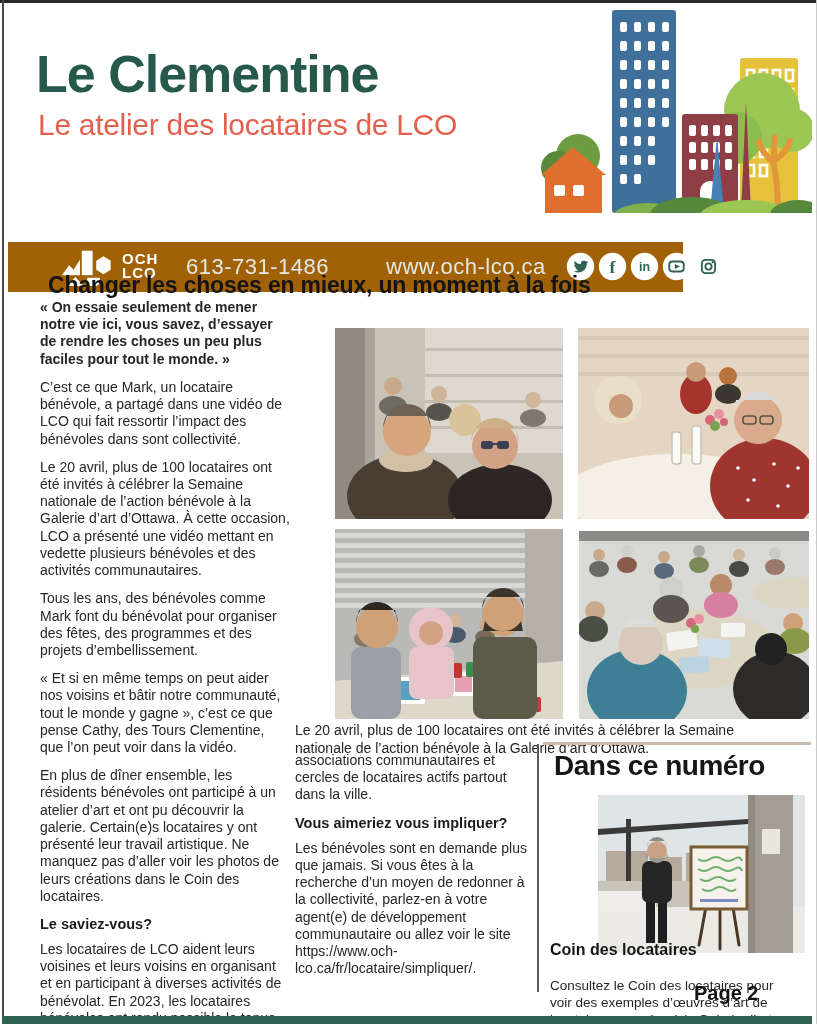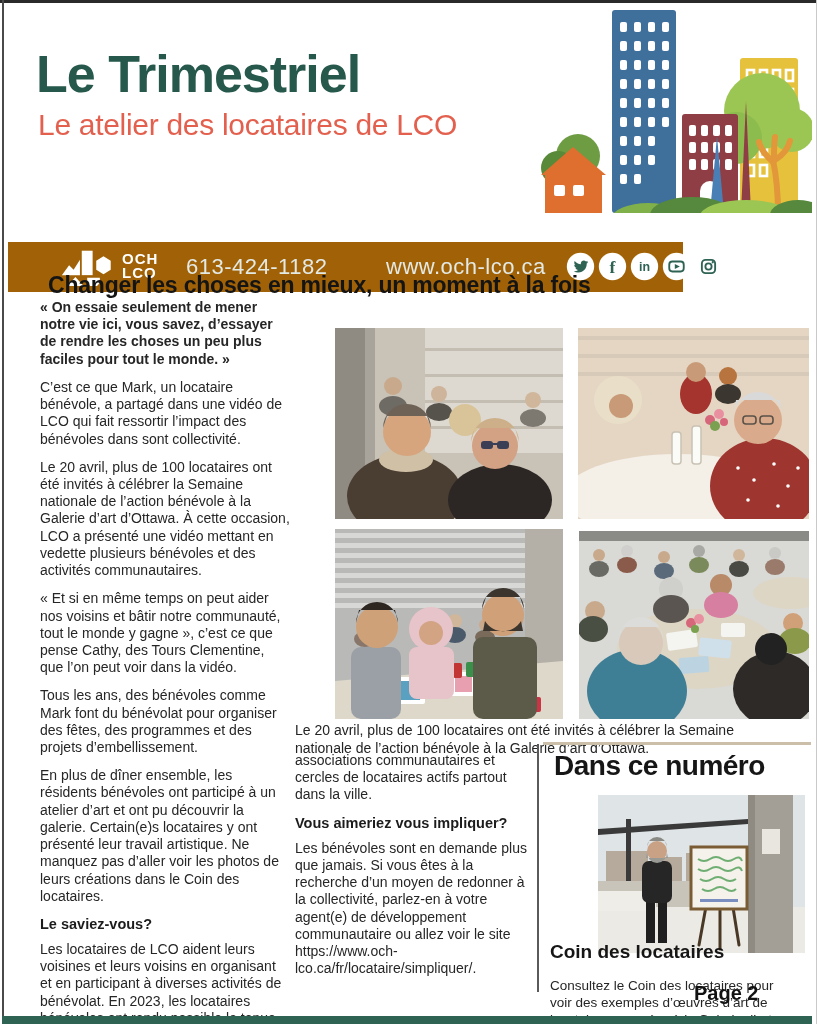--- a/index.html
+++ b/index.html
@@ -72,41 +72,41 @@
 
   
   .side-rule{position:absolute;left:543px;top:742px;width:268px;height:3px;background:#cbbfa9;}
   .side-vline{position:absolute;left:537px;top:744px;width:2px;height:248px;background:#5a5a5a;}
   .side-heading{
     position:absolute;left:550px;top:746px;margin:4px;
     font-size:28px;font-weight:bold;color:#161616;letter-spacing:-0.5px;
   }
   .side-photo{left:558px;top:779px;width:207px;height:158px;}
   .side-title{
-    position:absolute;left:550px;top:941px;margin:0;font-size:19px;font-weight:bold;color:#161616;
+    position:absolute;left:550px;top:941px;margin:0;font-size:16px;font-weight:bold;color:#161616;
   }
   .side-text{
     position:absolute;left:550px;top:963px;width:238px;
     font-size:13.5px;line-height:1.26;color:#262626;
   }
   .side-pageref{
     position:absolute;left:694px;top:982px;font-size:20px;font-weight:bold;color:#111;text-align:center;
   }
 
   .bottom-bar{position:absolute;left:2px;top:1016px;width:810px;height:8px;background:#2e6354;}
 </style>
 </head>
 <body>
 
 <div class="page">
   <div class="frame-top"></div>
   <div class="frame-left"></div>
   <div class="frame-right"></div>
 
-  <h1 class="masthead-title">Le Trimestriel</h1>
+  <h1 class="masthead-title">Le Clementine</h1>
   <div class="masthead-sub">Le atelier des locataires de LCO</div>
 
   <svg class="city-art" viewBox="0 0 272 205" preserveAspectRatio="none" aria-hidden="true">
 
     <rect x="200" y="50" width="58" height="155" rx="3" fill="#e6c23c"></rect>
     <g fill="none" stroke="#fff" stroke-width="2.6">
       <rect x="207" y="62" width="7" height="11"></rect>
         <rect x="220" y="62" width="7" height="11"></rect>
         <rect x="233" y="62" width="7" height="11"></rect>
         <rect x="246" y="62" width="7" height="11"></rect>
@@ -212,21 +212,21 @@
         <rect x="22" y="3" width="12" height="27"></rect>
         <polygon points="46,9 54,14 54,24 46,29 38,24 38,14"></polygon>
         <polygon points="6,42 15,32 24,42"></polygon>
         <path d="M28 33 h14 v3 a7 7 0 0 1 -14 0 z"></path>
       </g>
     </svg>
     <div class="logo-text">
       <span>OCH</span>
       <span>LCO</span>
     </div>
-    <span class="phone">613-424-1182</span>
+    <span class="phone">613-731-1486</span>
     <span class="site">www.och-lco.ca</span>
     <div class="socials">
       <svg class="social" viewBox="0 0 28 28">
         <circle cx="14" cy="14" r="13.2" fill="#fff"></circle>
         <path fill="#2e6354" d="M21.5 9.6c-.5.2-1.1.4-1.6.5.6-.4 1-.9 1.2-1.6-.5.3-1.1.6-1.8.7a2.9 2.9 0 0 0-5 2c0 .2 0 .5.1.7-2.4-.1-4.6-1.3-6-3.1-.3.4-.4.9-.4 1.5 0 1 .5 1.9 1.3 2.4-.5 0-.9-.1-1.3-.3v.1c0 1.4 1 2.6 2.3 2.8-.2.1-.5.1-.8.1l-.5-.1c.4 1.2 1.4 2 2.7 2a5.8 5.8 0 0 1-4.3 1.2 8.2 8.2 0 0 0 4.4 1.3c5.3 0 8.2-4.4 8.2-8.2v-.4c.6-.4 1.1-.9 1.5-1.6z"></path>
       </svg>
       <svg class="social" viewBox="0 0 28 28">
         <circle cx="14" cy="14" r="13.2" fill="#fff"></circle>
         <text x="14" y="20" text-anchor="middle" font-family="Liberation Serif, serif" font-size="17" font-weight="bold" fill="#2e6354">f</text>
       </svg>
@@ -248,22 +248,22 @@
     </div>
     <span class="issue">Numèro 24.7</span>
   </nav>
 
   <h2 class="headline">Changer les choses en mieux, un moment à la fois</h2>
 
   <div class="col-left">
     <p class="lead">« On essaie seulement de mener notre vie ici, vous savez, d’essayer de rendre les choses un peu plus faciles pour tout le monde. »</p>
     <p>C’est ce que Mark, un locataire bénévole, a partagé dans une vidéo de LCO qui fait ressortir l’impact des bénévoles dans sont collectivité.</p>
     <p>Le 20 avril, plus de 100 locataires ont été invités à célébrer la Semaine nationale de l’action bénévole à la Galerie d’art d’Ottawa. À cette occasion, LCO a présenté une vidéo mettant en vedette plusieurs bénévoles et des activités communautaires.</p>
+    <p>Tous les ans, des bénévoles comme Mark font du bénévolat pour organiser des fêtes, des programmes et des projets d’embellissement.</p>
     <p>« Et si en même temps on peut aider nos voisins et bâtir notre communauté, tout le monde y gagne », c’est ce que pense Cathy, des Tours Clementine, que l’on peut voir dans la vidéo.</p>
-    <p>Tous les ans, des bénévoles comme Mark font du bénévolat pour organiser des fêtes, des programmes et des projets d’embellissement.</p>
     <p>En plus de dîner ensemble, les résidents bénévoles ont participé à un atelier d’art et ont pu découvrir la galerie. Certain(e)s locataires y ont présenté leur travail artistique. Ne manquez pas d’aller voir les photos de leurs créations dans le Coin des locataires.</p>
     <h3 class="subhead">Le saviez-vous?</h3>
     <p>Les locataires de LCO aident leurs voisines et leurs voisins en organisant et en participant à diverses activités de bénévolat. En 2023, les locataires bénévoles ont rendu possible la tenue de 2 437 événements communautaires, et de 3 511 activités liées à la sécurité alimentaire et au bien-être. Ces bénévoles appuient également le travail de 75</p>
   </div>
 
   <figure class="photo ph1" aria-label="Deux locataires assis côte à côte pendant la célébration">
     <svg viewBox="0 0 228 191" preserveAspectRatio="none" aria-hidden="true">
       <rect width="228" height="191" fill="#c9c2b6"></rect>
       <rect x="90" width="138" height="125" fill="#ded9d0"></rect>
       <g fill="#c4beb2">

